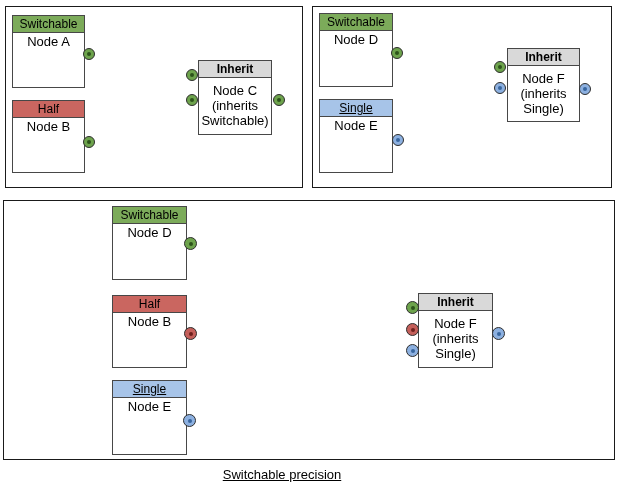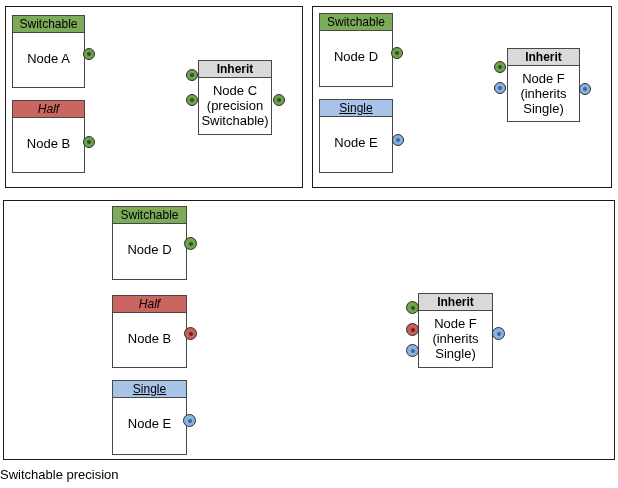--- a/index.html
+++ b/index.html
@@ -33,27 +33,27 @@
   }
   .node-header {
     height: 17px;
     line-height: 16px;
     font-size: 12px;
     border-bottom: 1.5px solid #474747;
     box-sizing: border-box;
     overflow: hidden;
   }
   .hdr-switchable { background: var(--c-switchable, #7cab5a); }
-  .hdr-half       { background: var(--c-half, #ca6660); font-style: italic; }
+  .hdr-half       { background: var(--c-half, #ca6660); }
   .hdr-single     { background: var(--c-single, #a7c4e8); text-decoration: underline; }
   .hdr-inherit    { background: var(--c-inherit, #d9d9d9); font-weight: bold; }
   .node-label {
     font-size: 13px;
     line-height: 15px;
-    padding-top: 18px;
+    padding-top: 1px;
   }
   .node-label.multi { padding-top: 5px; padding-left: 1px; padding-right: 1px; }
   .port {
     position: absolute;
     border-radius: 50%;
     border: 1px solid #2e2e2e;
     box-sizing: border-box;
     display: flex;
     align-items: center;
     justify-content: center;
@@ -68,22 +68,23 @@
   .pt-switchable { background: #6da34c; }
   .pt-switchable::after { background: #2c531b; }
   .pt-half { background: #c45f5a; }
   .pt-half::after { background: #6e201d; }
   .pt-single { background: #8cb0e0; }
   .pt-single::after { background: #38669f; }
   .caption {
     position: absolute;
     left: 0; top: 467px;
     width: 564px;
-    text-align: left;
+    text-align: center;
     font-size: 13px;
+    text-decoration: underline;
   }
 </style>
 </head>
 <body>
 
 <div class="canvas">
 
   <svg class="edges-layer" width="618" height="488" viewBox="0 0 618 488">
     <defs>
       <marker id="arr" markerWidth="9" markerHeight="7" refX="8" refY="3.5" orient="auto" markerUnits="userSpaceOnUse">
@@ -106,21 +107,21 @@
   <div class="node" style="left:12px; top:15px; width:73px; height:73px;">
     <div class="node-header hdr-switchable">Switchable</div>
     <div class="node-label">Node A</div>
   </div>
   <div class="node" style="left:12px; top:100px; width:73px; height:73px;">
     <div class="node-header hdr-half">Half</div>
     <div class="node-label">Node B</div>
   </div>
   <div class="node" style="left:198px; top:60px; width:74px; height:75px;">
     <div class="node-header hdr-inherit">Inherit</div>
-    <div class="node-label multi">Node C (precision Switchable)</div>
+    <div class="node-label multi">Node C (inherits Switchable)</div>
   </div>
 
   <div class="port sz12 pt-switchable" style="left:83px; top:48px;"></div>
   <div class="port sz12 pt-switchable" style="left:83px; top:136px;"></div>
   <div class="port sz12 pt-switchable" style="left:186px; top:69px;"></div>
   <div class="port sz12 pt-switchable" style="left:186px; top:94px;"></div>
   <div class="port sz12 pt-switchable" style="left:273px; top:94px;"></div>
 
   <div class="panel" style="left:312px; top:6px; width:300px; height:182px;"></div>
 

